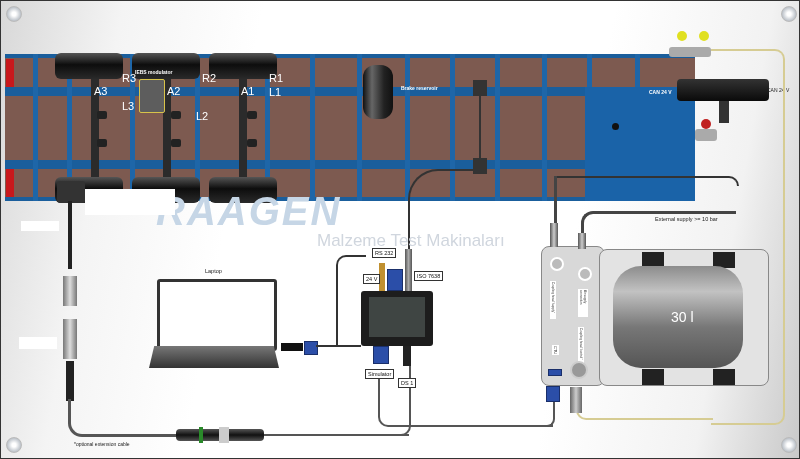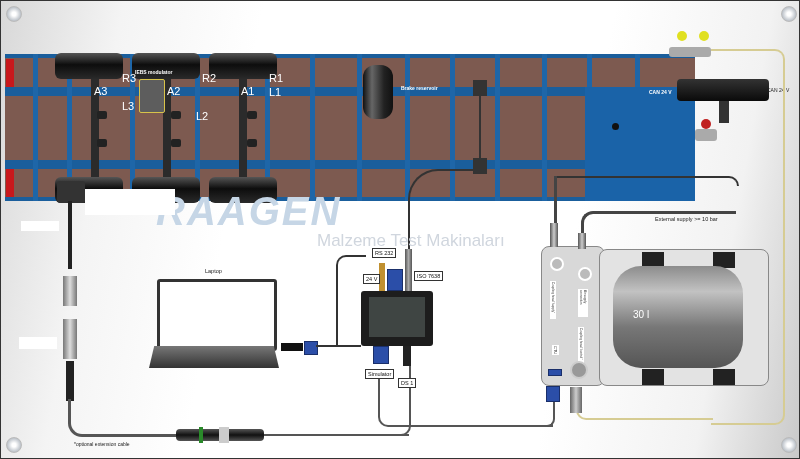--- a/index.html
+++ b/index.html
@@ -189,14 +189,14 @@
   <div class="cable" style="left:577px;top:232px;width:8px;height:16px;background:linear-gradient(90deg,#555,#ccc,#555)"></div>
   <div class="vga" style="left:545px;top:385px;width:12px;height:14px"></div>
   <div class="abs" style="left:569px;top:386px;width:12px;height:26px;background:linear-gradient(90deg,#666,#ccc,#666)"></div>
 
   <div class="tankplate"></div>
   <div class="strap" style="left:641px;top:251px"></div>
   <div class="strap" style="left:712px;top:251px"></div>
   <div class="strap" style="left:641px;top:368px"></div>
   <div class="strap" style="left:712px;top:368px"></div>
   <div class="tank"></div>
-  <div class="abs" style="left:632px;top:308px;color:#fff;font-size:10px">30 l</div>
+  <div class="abs" style="left:670px;top:308px;color:#fff;font-size:14px">30 l</div>
 </div>
 
 </body></html>

